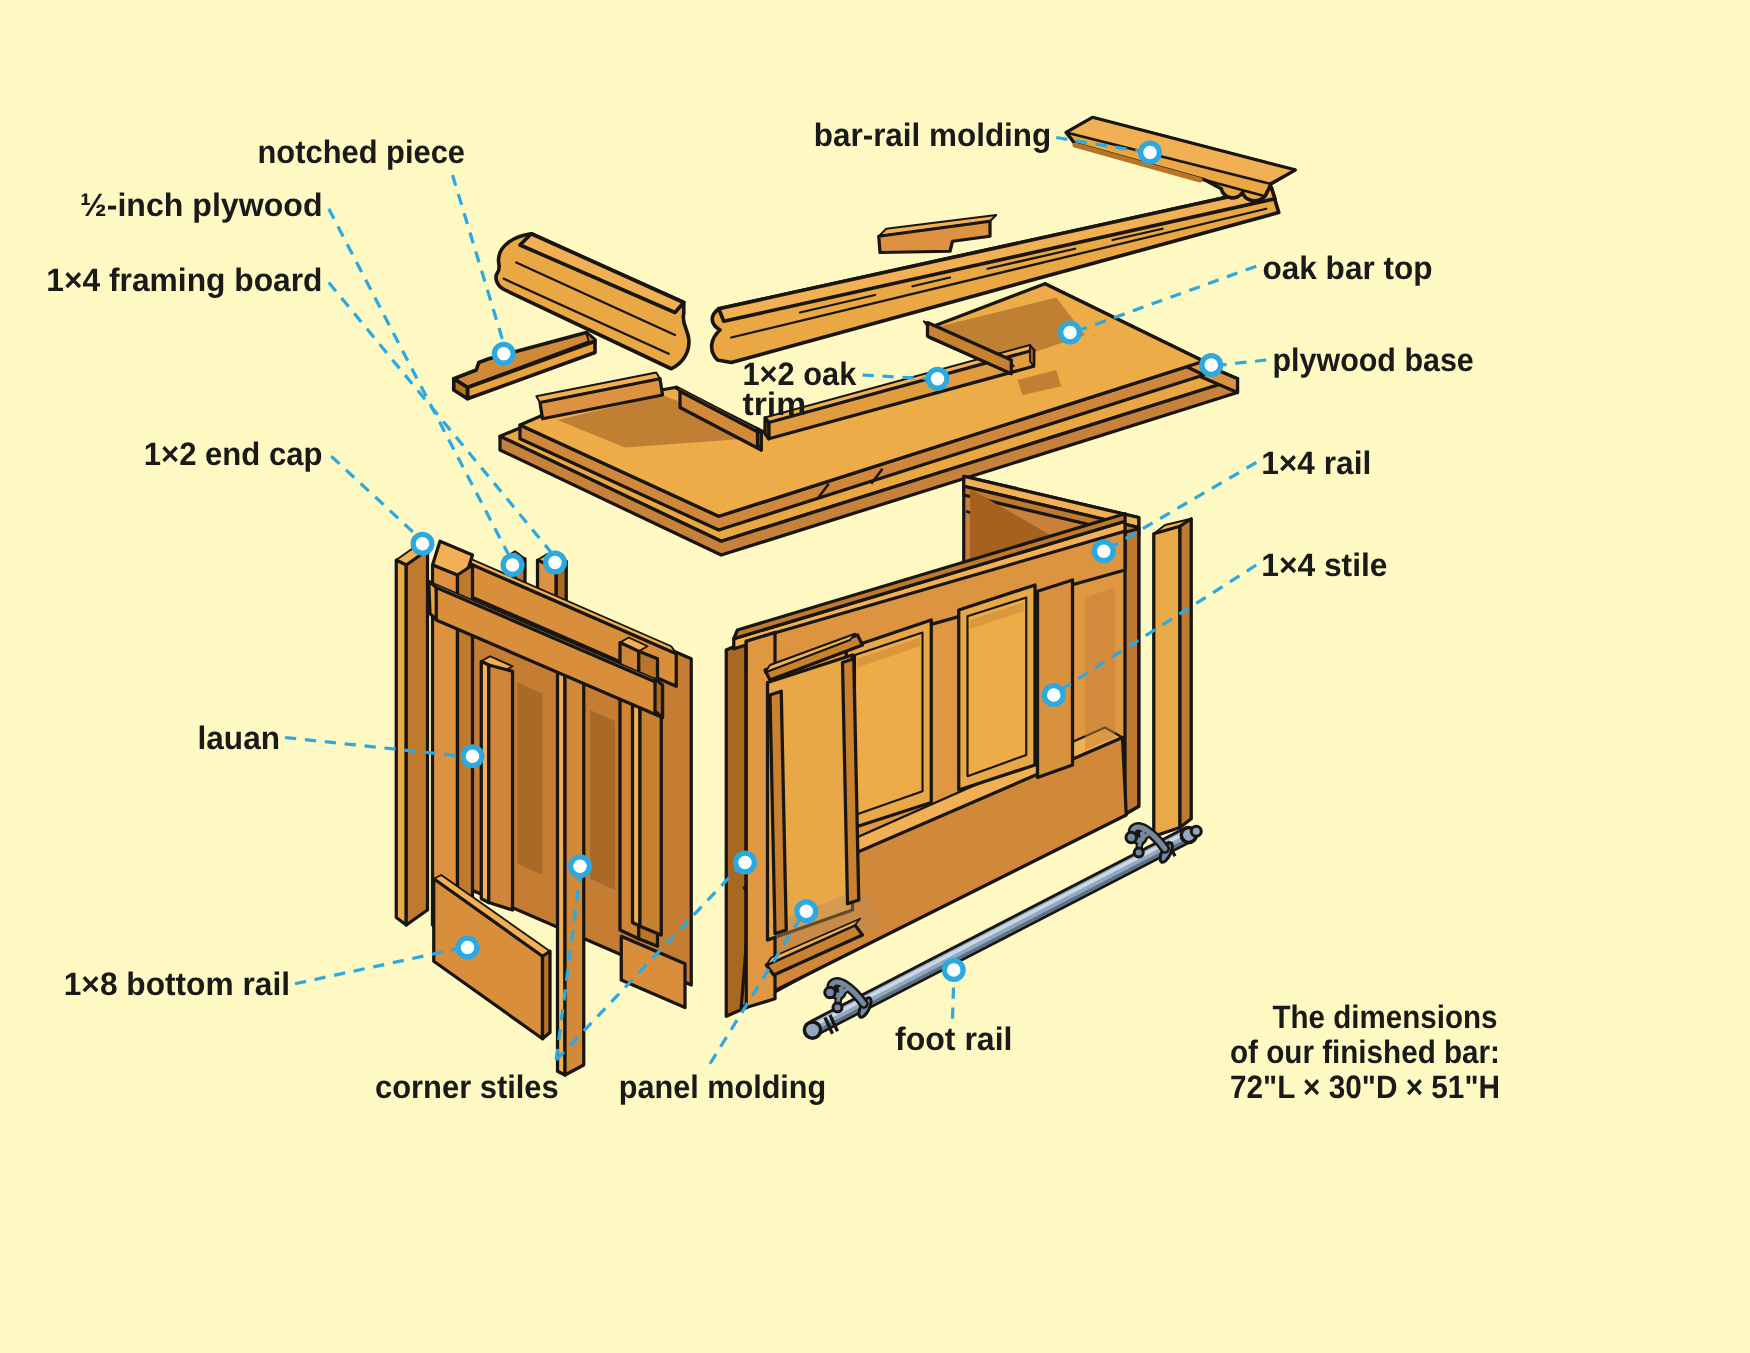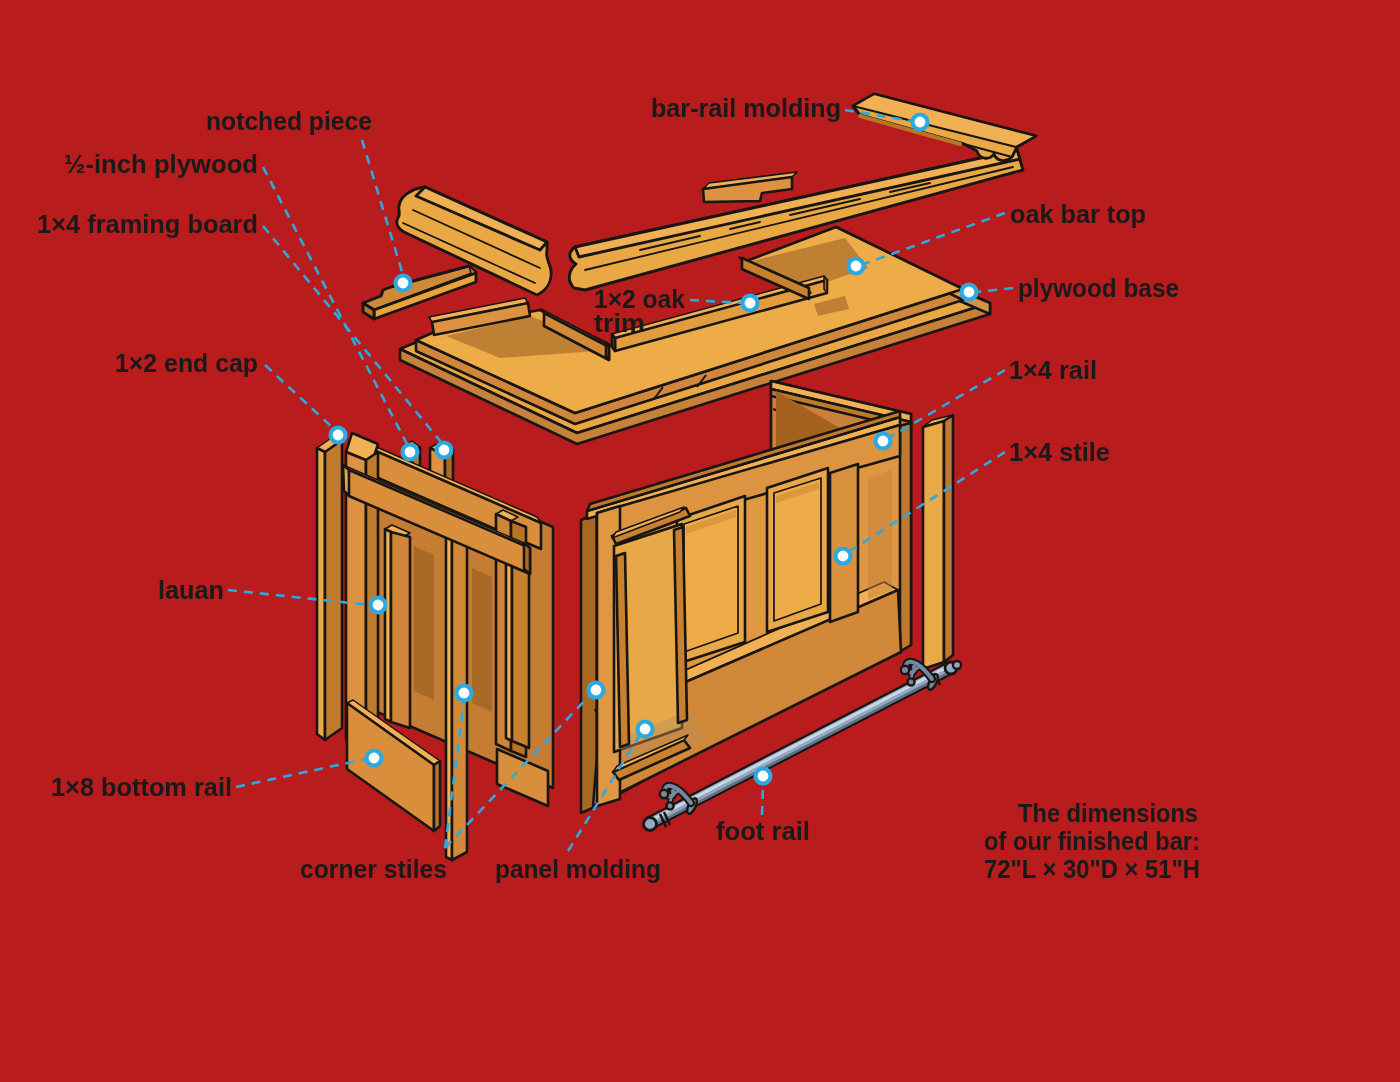--- a/index.html
+++ b/index.html
@@ -1,16 +1,16 @@
 <!DOCTYPE html>
 <html><head>
 <meta charset="utf-8">
 <style>
 html,body{margin:0;padding:0;background:#fff}
-.wrap{width:1400px;height:1082px;position:relative;background:#b91c1c;overflow:hidden}
+.wrap{width:1400px;height:1082px;position:relative;background:#fef9c3;overflow:hidden}
 svg{display:block}
 text{font-family:"Liberation Sans",sans-serif;font-weight:bold;fill:#1a1a1a}
 </style>
 </head>
 <body>
 <div class="wrap">
 <svg width="1400" height="1082" viewBox="0 0 1400 1082">
 
 <g stroke="#181512" stroke-width="2.6" stroke-linejoin="round">
 

